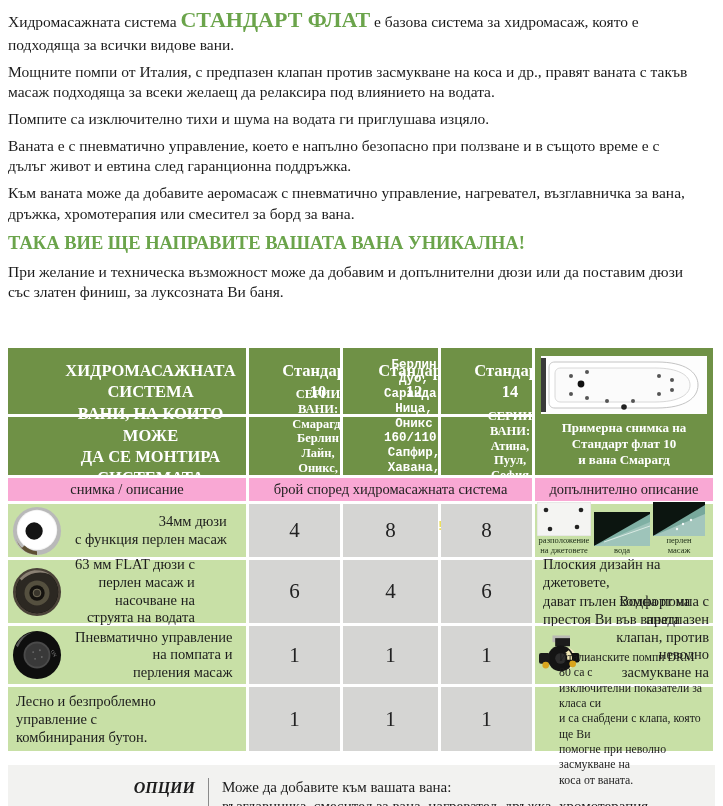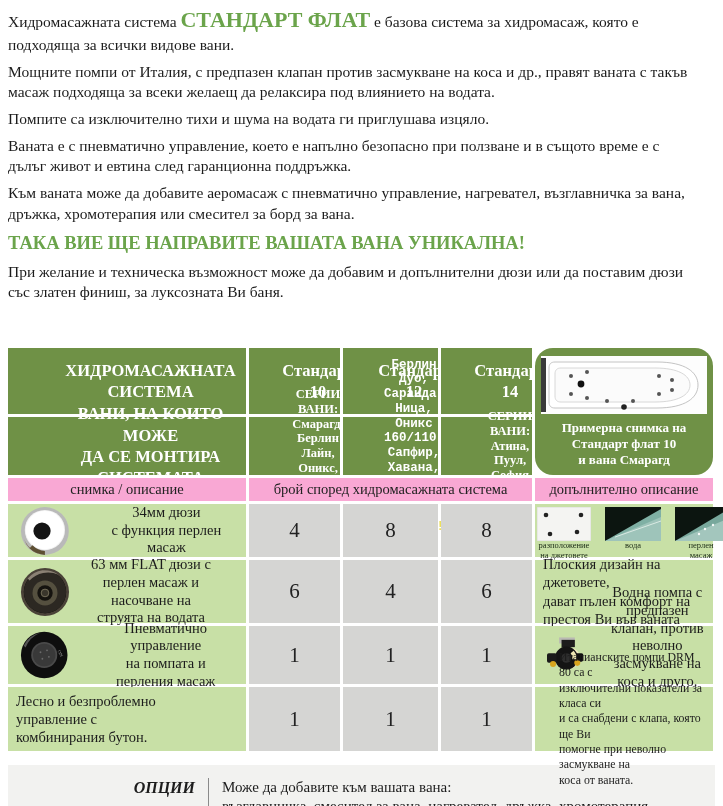--- a/index.html
+++ b/index.html
@@ -29,31 +29,31 @@
   .lgreen { background:#c8e0a6; }
   .gray { background:#d5d5d3; }
   .shgray { background:#f9a8d4; }
 
   .h-main { font-weight:bold; font-size:16.5px; line-height:1.3; }
   .series { font-size:12.5px; line-height:1.18; font-weight:bold; }
   .amst { color:#ecdf5e; }
   .subh { font-size:14.5px; color:#222; }
   .span3 { grid-column:2 / span 3; }
 
-  .photo-cell { grid-column:5; grid-row:1 / span 2; flex-direction:column; padding:5px 6px 4px 6px; gap:6px;border-radius:18px; }
+  .photo-cell { grid-column:5; grid-row:1 / span 2; flex-direction:column; padding:5px 6px 4px 6px; gap:6px; }
   .tub-card { background:#fdfdfd; width:166px; height:58px; }
   .caption { font-size:13px; line-height:1.25; font-weight:bold; }
 
-  .desc-cell { justify-content:flex-start; text-align:center; padding:0 4px 0 12px; gap:21px; }
+  .desc-cell { justify-content:flex-start; text-align:right; padding:0 4px 0 4px; gap:13px; }
   .desc-text { font-size:14.5px; line-height:1.22; }
   .val { font-size:21px; color:#222; }
   .extra-cell { justify-content:flex-start; text-align:left; padding:0 4px 0 8px; font-size:14.5px; line-height:1.25; }
   .extra-cell.small { font-size:11.8px; line-height:1.3;padding-left:24px; }
 
-  .imgs { align-items:flex-start; gap:14px; padding:3px 16px 2px 2px; justify-content:flex-start; }
+  .imgs { align-items:flex-end; gap:3px; padding:3px 16px 2px 2px; justify-content:flex-start; }
   .imgs figure { margin:0; display:flex; flex-direction:column; align-items:center; flex:0 0 auto; }
   .imgs figcaption { font-size:8.5px; line-height:1.12; text-align:center; color:#20301a; }
   .thumb { display:block; }
 
   
   .footer {
     margin:14px 8px 0 8px; background:#f2f2f0; height:78px;
     display:flex; padding-top:13px; box-sizing:border-box;
   }
   .f-left { width:200px; text-align:right; padding-right:13px; font-weight:bold; font-size:16px; box-sizing:border-box; }

